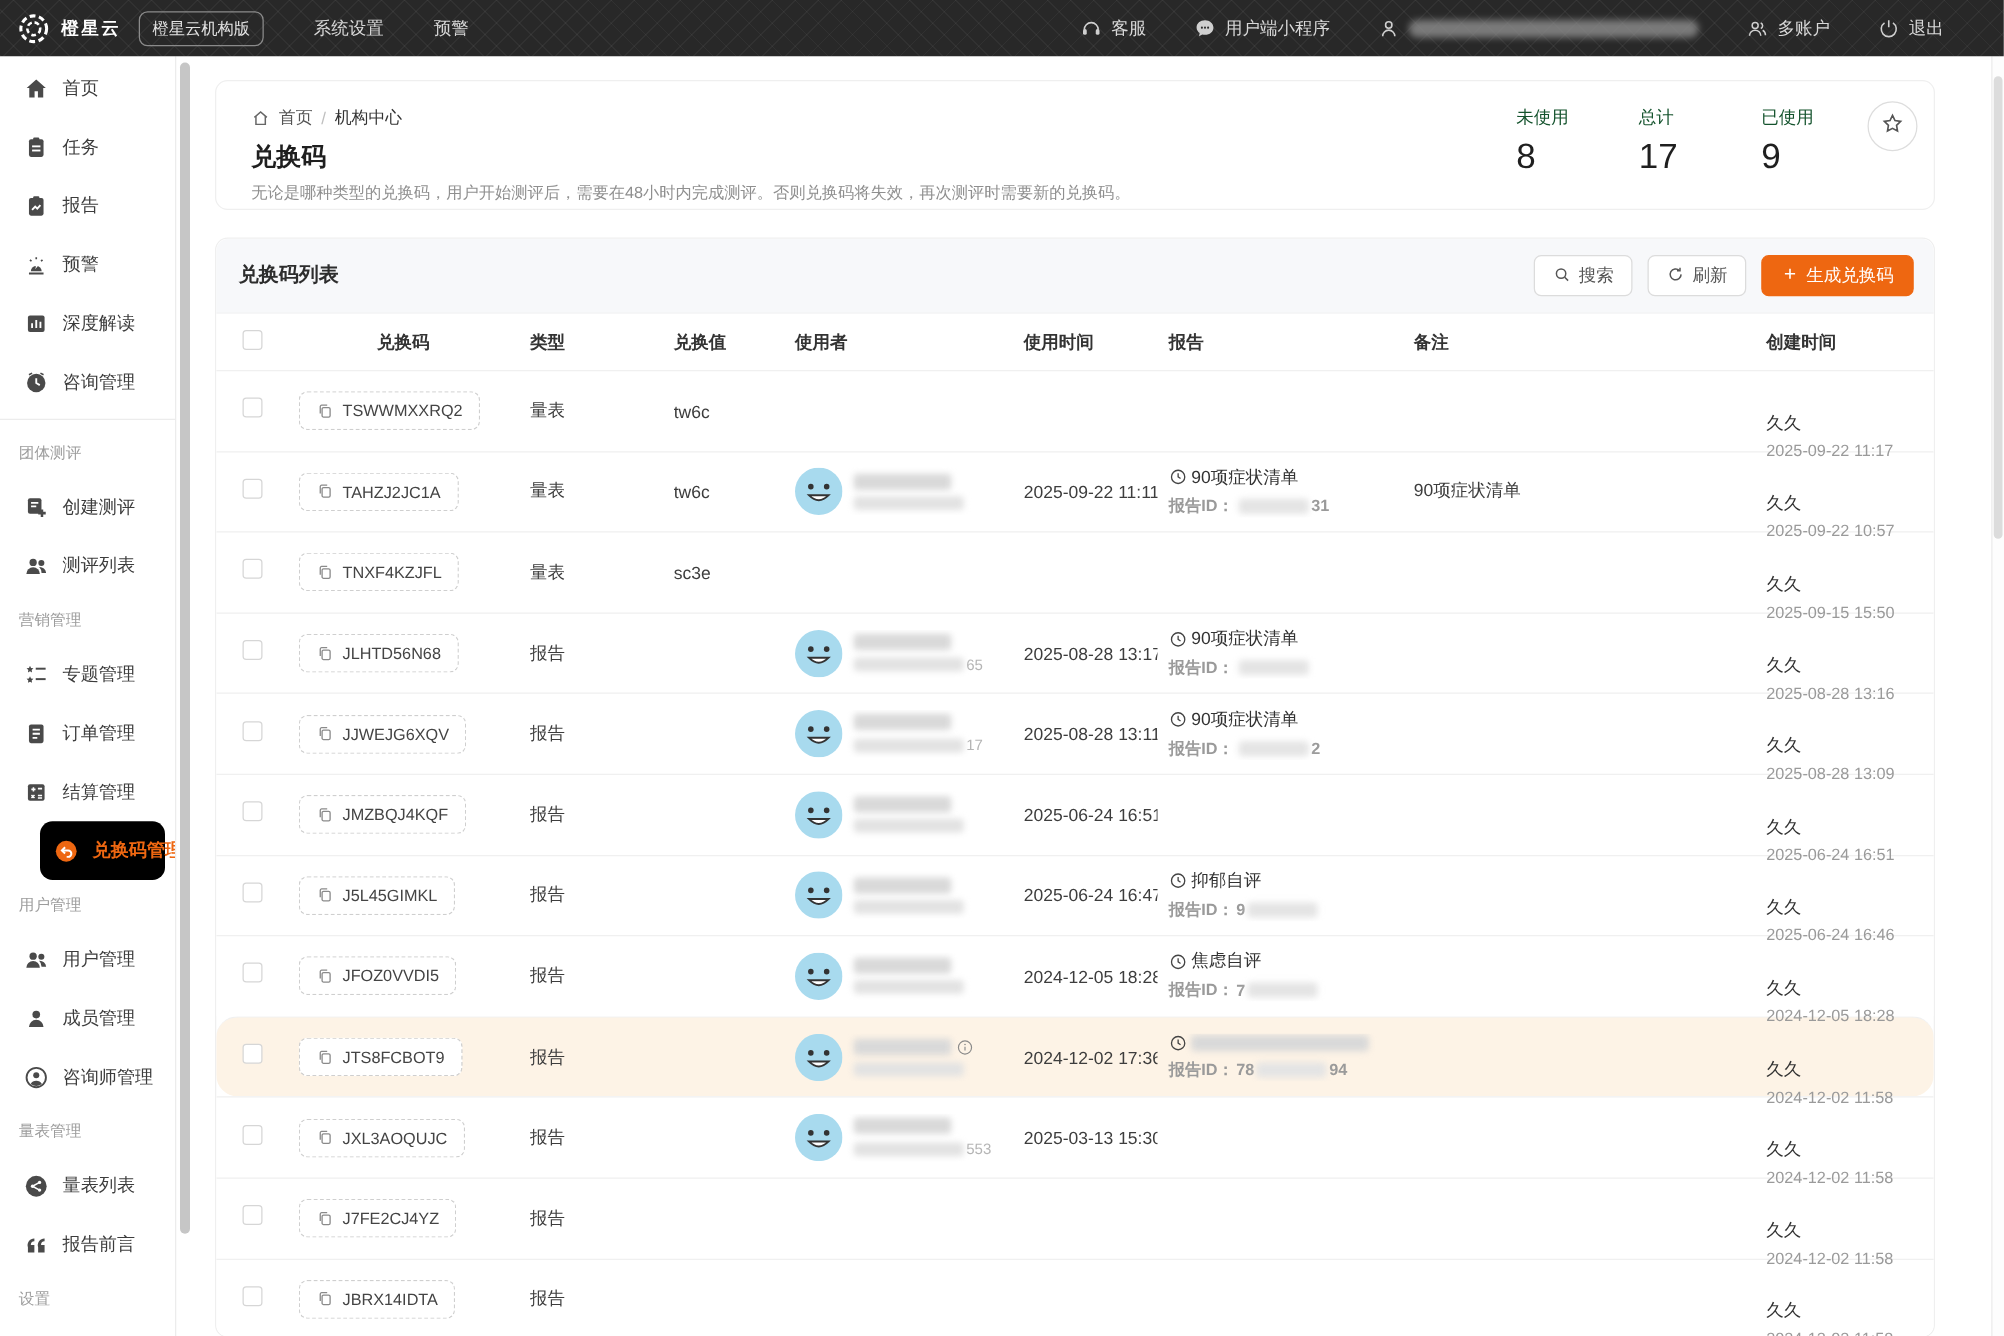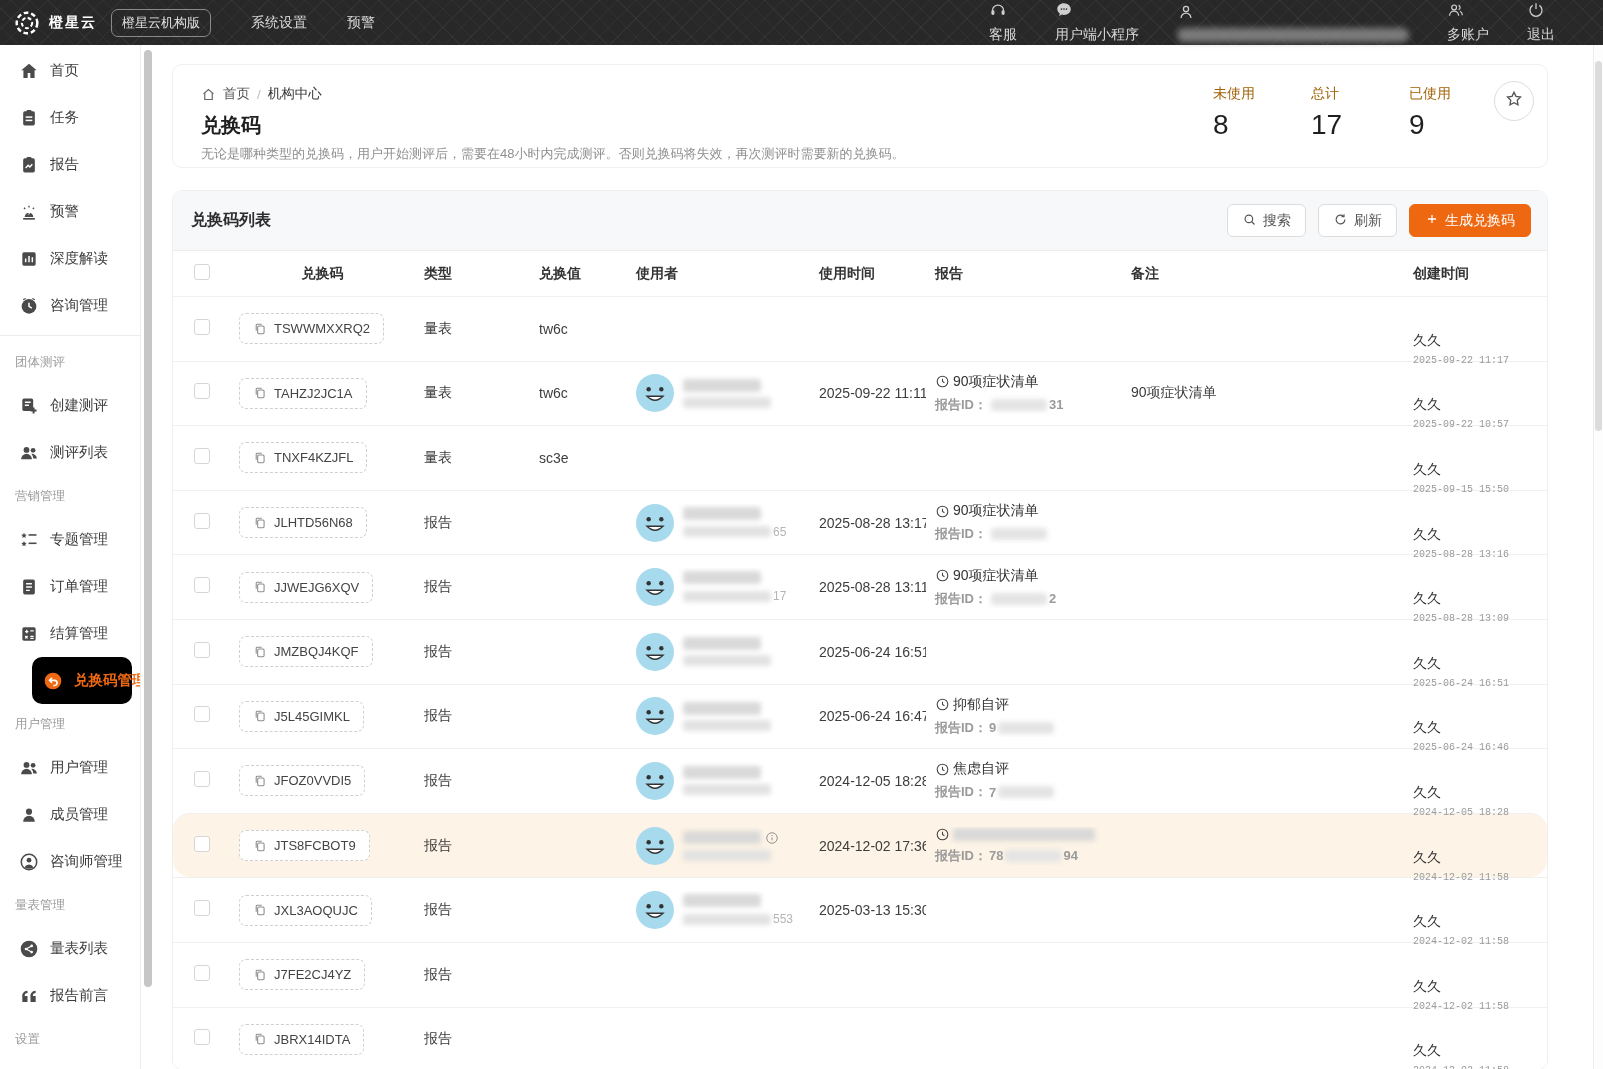--- a/index.html
+++ b/index.html
@@ -12,21 +12,21 @@
                      repeating-linear-gradient(-45deg,rgba(255,255,255,.045) 0 1px,transparent 1px 13px);
     display:flex;align-items:center;color:#d8d8d8;font-size:14px;z-index:30;}
   .nav-left{display:flex;align-items:center;padding-left:12px;}
   .logo-ic{width:30px;height:30px;display:inline-flex;}
   .logo-ic svg{width:30px;height:30px;}
   .logo-text{font-size:14px;font-weight:700;color:#fff;margin-left:7px;letter-spacing:2px;}
   .badge{margin-left:14px;border:1px solid #8a8a8a;border-radius:7px;padding:4px 10px;font-size:13px;color:#e3e3e3;}
   .nav-links{display:flex;gap:40px;margin-left:40px;}
   .nav-link{cursor:pointer;color:#d8d8d8;}
   .nav-right{margin-left:auto;display:flex;align-items:center;gap:16px;padding-right:48px;}
-  .nav-item{display:flex;gap:7px;cursor:pointer;white-space:nowrap;flex-direction:column;}
+  .nav-item{display:flex;align-items:center;gap:7px;cursor:pointer;white-space:nowrap;}
   .nav-item + .nav-item{margin-left:22px;}
   .nav-ic{width:18px;height:18px;display:inline-flex;color:#cfcfcf;}
   .nav-ic svg{width:18px;height:18px;}
   .nav-blur{display:inline-block;width:232px;height:14px;border-radius:7px;background:#8f8f8f;filter:blur(3px);opacity:.8;}
 
   
   .sidebar{position:absolute;left:0;top:45px;width:155px;bottom:0;background:#fff;z-index:20;}
   .sidebar-inner{position:absolute;left:0;top:0;width:141px;bottom:0;border-right:1px solid #ececec;padding-top:2px;overflow:hidden;}
   .sb-item{display:flex;align-items:center;height:47px;margin:0 8px;padding-left:11px;border-radius:10px;
     gap:11px;font-size:14.5px;color:#3c3c3c;cursor:pointer;white-space:nowrap;}
@@ -46,21 +46,21 @@
   .header-card{top:19px;height:104px;}
   .breadcrumb{position:absolute;left:28px;top:20px;display:flex;align-items:center;gap:7px;font-size:13.5px;color:#555;}
   .bc-ic{width:15px;height:15px;display:inline-flex;color:#666;}
   .bc-ic svg{width:15px;height:15px;}
   .bc-sep{color:#c0c0c0;}
   .bc-current{color:#333;}
   .page-title{position:absolute;left:28px;top:47px;font-size:20px;font-weight:700;color:#1f1f1f;}
   .page-desc{position:absolute;left:28px;top:80px;font-size:13px;color:#8f8f8f;}
   .stats{position:absolute;right:86px;top:20px;display:flex;gap:46px;}
   .stat{min-width:52px;}
-  .stat-label{font-size:14px;color:#a16207;}
+  .stat-label{font-size:14px;color:#14532d;}
   .stat-value{font-size:28px;color:#1f1f1f;margin-top:6px;font-weight:500;}
   .fav-btn{position:absolute;right:13px;top:16px;width:40px;height:40px;border:1px solid #ddd;border-radius:50%;
     display:flex;align-items:center;justify-content:center;color:#555;cursor:pointer;background:#fff;}
   .fav-btn svg{width:20px;height:20px;}
 
   .table-card{top:145px;height:880px;overflow:hidden;}
   .toolbar{height:60px;background:#f7f8fa;display:flex;align-items:center;padding:0 16px 0 18px;border-bottom:1px solid #ececec;border-radius:10px 10px 0 0;}
   .toolbar-title{font-size:16px;font-weight:700;color:#2d2d2d;}
   .toolbar-btns{margin-left:auto;display:flex;gap:12px;}
   .btn{height:33px;display:inline-flex;align-items:center;gap:6px;border:1px solid #dcdcdc;border-radius:6px;
@@ -93,21 +93,21 @@
   .user-l1{display:flex;align-items:center;gap:4px;}
   .info-ic{display:none;width:14px;height:14px;color:#8a8a8a;}
   .info-ic svg{width:14px;height:14px;}
   .rep-line1{display:flex;align-items:center;gap:3px;font-size:14px;color:#333;}
   .clock-ic{width:15px;height:15px;display:inline-flex;color:#444;}
   .clock-ic svg{width:15px;height:15px;}
   .rep-name-blur{display:none;width:142px;height:13px;}
   .rep-line2{margin-top:5px;font-size:13px;color:#9a9a9a;display:flex;align-items:center;gap:2px;font-weight:bold;}
   .id-blur{width:56px;height:12px;background:#e4e4e4;}
   .created-by{font-size:14px;color:#333;margin-top:40px;}
-  .created-at{margin-top:5px;font-size:10px;color:#9a9a9a;font-family:Liberation Mono, monospace;}
+  .created-at{margin-top:5px;font-size:13px;color:#9a9a9a;}
 </style>
 </head>
 <body>
 
 <nav class="topnav">
   <div class="nav-left">
     <span class="logo-ic">
       <svg viewBox="0 0 32 32">
           <g fill="none" stroke="#fff">
             <circle cx="16" cy="16" r="11" stroke-width="2.6" stroke-dasharray="5 3"></circle>

